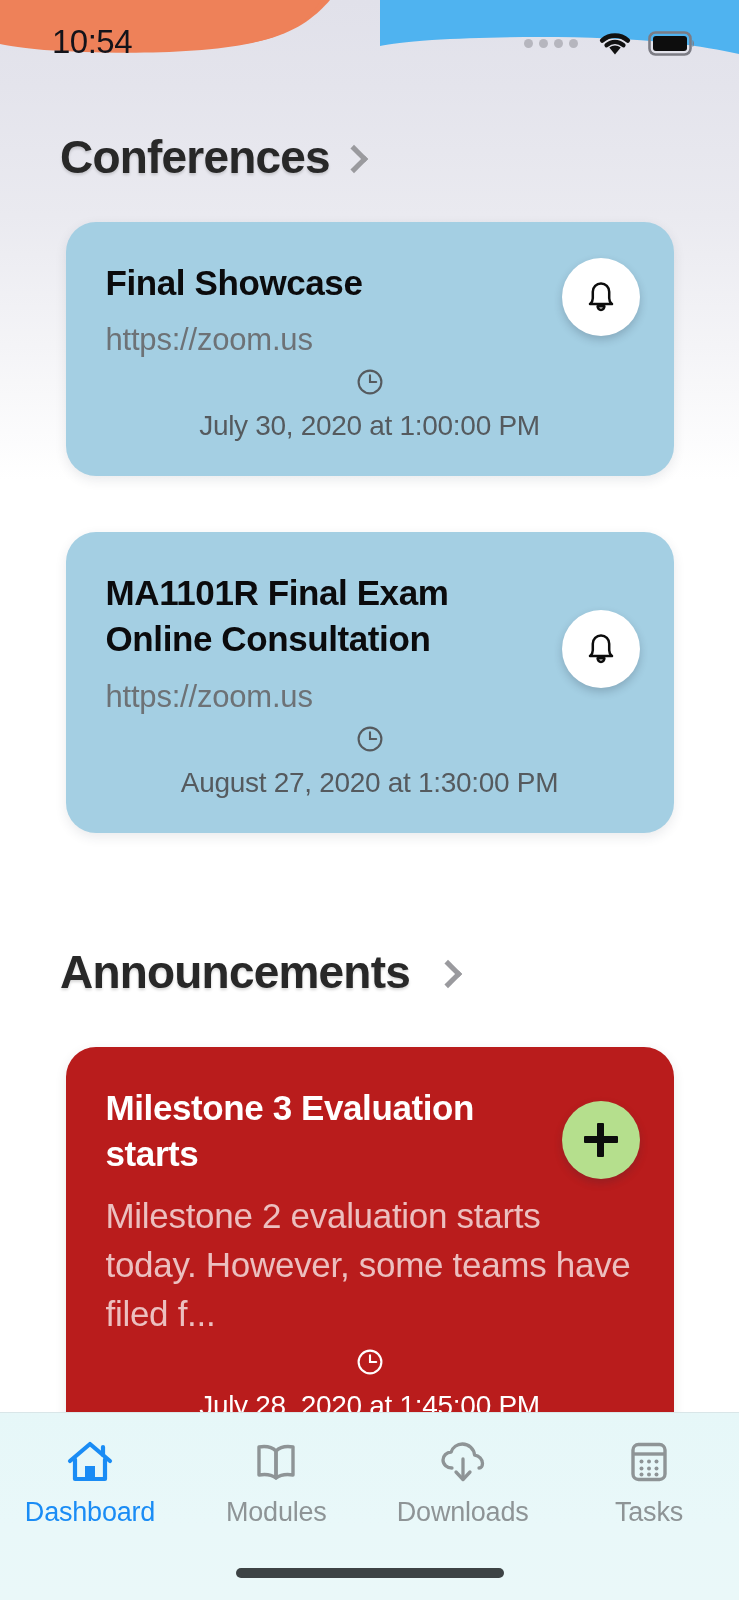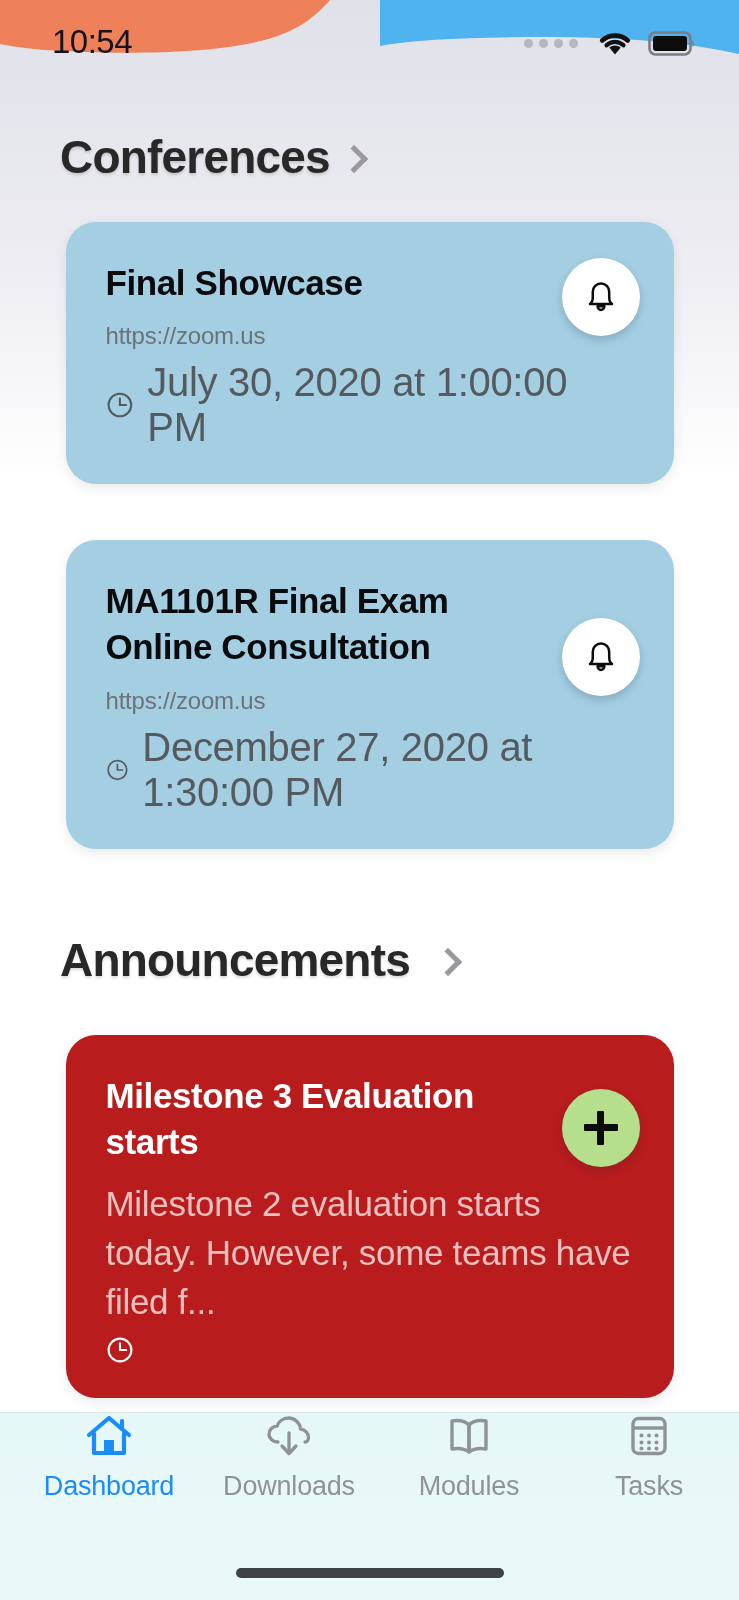--- a/index.html
+++ b/index.html
@@ -71,30 +71,30 @@
 
   .card-title {
     font-size:35px; font-weight:bold; line-height:1.32;
     letter-spacing:-0.4px;
     max-width:420px;
   }
   .card.conf .card-title { color:#0b0b0d; }
   .card.ann  .card-title { color:#ffffff; }
 
   .card-url {
-    font-size:24px; color:#6d7276; margin-top:16px; letter-spacing:-0.2px;
+    font-size:31px; color:#6d7276; margin-top:16px; letter-spacing:-0.2px;
   }
   .card-desc {
     font-size:35px; color:rgba(255,255,255,0.72);
     line-height:1.40; margin-top:14px; letter-spacing:-0.3px;
     max-width:560px;
   }
   .card-time {
     display:flex; align-items:center; gap:14px;
-    font-size:40px; margin-top:10px; letter-spacing:-0.3px;
+    font-size:28px; margin-top:10px; letter-spacing:-0.3px;flex-direction:column;
   }
   .card.conf .card-time { color:#555a5e; }
   .card.ann  .card-time { color:#ffffff; }
 
   .action-btn {
     position:absolute; right:34px;
     width:78px; height:78px; border-radius:50%;
     display:flex; align-items:center; justify-content:center;
     box-shadow:0 4px 9px rgba(30,40,60,0.22);
   }
@@ -109,21 +109,22 @@
   }
   .plus-glyph::before { left:0; top:13px; width:34px; height:7px; }
   .plus-glyph::after  { top:0; left:13px; height:34px; width:7px; }
 
   
   .tab-bar {
     position:absolute; left:0; bottom:0; width:739px; height:188px;
     background:linear-gradient(180deg,#e6f7f8 0%,#e9f8f9 60%,#eaf8f9 100%);
     border-top:1px solid #d9e6e8;
     z-index:10;
-    display:flex; align-items:flex-start; justify-content:flex-end;
+    display:flex; align-items:flex-start; justify-content:space-between;
+    padding-top:26px;
   }
   .tab {
     width:180px; display:flex; flex-direction:column;
     align-items:center; gap:12px;
   }
   .tab-label { font-size:27px; letter-spacing:-0.2px; }
   .tab.active .tab-label { color:#1a8cf5; }
   .tab .tab-label { color:#8e9496; }
 
   .home-indicator {
@@ -193,43 +194,44 @@
     </div>
 
     <div class="card conf" style="margin-top:56px;">
       <div class="card-title">MA1101R Final Exam Online Consultation</div>
       <div class="card-url">https://zoom.us</div>
       <div class="card-time">
         <svg width="28" height="28" viewBox="0 0 28 28">
           <circle cx="14" cy="14" r="11.4" fill="none" stroke="#555a5e" stroke-width="2.1"></circle>
           <path d="M14 7.4 L14 14 L20.2 14" fill="none" stroke="#555a5e" stroke-width="2.1" stroke-linecap="round"></path>
         </svg>
-        <span>December 27, 2020 at 1:30:00 PM</span>
+        <span>August 27, 2020 at 1:30:00 PM</span>
       </div>
       <div class="action-btn bell low">
         <svg width="40" height="40" viewBox="0 0 40 40">
           <path d="M20 6.5 C24.6 6.5 28.2 10.2 28.2 14.8 L28.2 21.3 C28.2 23.4 29.1 25.3 30.6 26.6 L31 27 L9 27 L9.4 26.6 C10.9 25.3 11.8 23.4 11.8 21.3 L11.8 14.8 C11.8 10.2 15.4 6.5 20 6.5 Z" fill="none" stroke="#0c0c0c" stroke-width="2.5" stroke-linejoin="round"></path>
           <path d="M16.6 29.3 C16.6 31.3 18.1 32.9 20 32.9 C21.9 32.9 23.4 31.3 23.4 29.3 Z" fill="none" stroke="#0c0c0c" stroke-width="2.5" stroke-linejoin="round"></path>
         </svg>
       </div>
     </div>
 
-    <div class="section-header" style="margin-top:84px;gap:28px;">
+    <div class="section-header" style="margin-top:112px;gap:28px;">
       <span class="section-title">Announcements</span>
       <span class="chev"></span>
     </div>
 
     <div class="card ann" style="margin-top:48px;">
       <div class="card-title">Milestone 3 Evaluation starts</div>
       <div class="card-desc">Milestone 2 evaluation starts today. However, some teams have filed f...</div>
       <div class="card-time">
         <svg width="28" height="28" viewBox="0 0 28 28">
           <circle cx="14" cy="14" r="11.4" fill="none" stroke="#ffffff" stroke-width="2.1"></circle>
           <path d="M14 7.4 L14 14 L20.2 14" fill="none" stroke="#ffffff" stroke-width="2.1" stroke-linecap="round"></path>
         </svg>
+        <span>July 28, 2020 at 1:45:00 PM</span>
       </div>
       <div class="action-btn plus">
         <span class="plus-glyph"></span>
       </div>
     </div>
 
     <div class="card ann" style="margin-top:50px; padding-bottom:120px;">
       <div class="action-btn plus" style="top:62px;">
         <span class="plus-glyph"></span>
       </div>
@@ -243,34 +245,34 @@
       <svg width="48" height="46" viewBox="0 0 48 46">
         <path d="M4 22 L24 5 L44 22" fill="none" stroke="#1a8cf5" stroke-width="4.2" stroke-linecap="round" stroke-linejoin="round"></path>
         <path d="M9 20.5 L9 40 L39 40 L39 20.5" fill="none" stroke="#1a8cf5" stroke-width="4.2" stroke-linecap="round" stroke-linejoin="round"></path>
         <rect x="19" y="27" width="10" height="13" fill="#1a8cf5"></rect>
         <path d="M37 8 L37 16" stroke="#1a8cf5" stroke-width="4.2" stroke-linecap="round"></path>
       </svg>
       <span class="tab-label">Dashboard</span>
     </div>
 
     <div class="tab">
+      <svg width="48" height="46" viewBox="0 0 48 46">
+        <path d="M24 12 C20 8 13 7 7 8 L7 36 C13 35 20 36 24 39 Z" fill="none" stroke="#8e9496" stroke-width="3.4" stroke-linejoin="round"></path>
+        <path d="M24 12 C28 8 35 7 41 8 L41 36 C35 35 28 36 24 39 Z" fill="none" stroke="#8e9496" stroke-width="3.4" stroke-linejoin="round"></path>
+      </svg>
+      <span class="tab-label">Modules</span>
+    </div>
+
+    <div class="tab">
       <svg width="50" height="46" viewBox="0 0 50 46">
         <path d="M14 29 C9 29 5 25.4 5 21 C5 16.8 8.6 13.3 13.2 13 C14.6 8.3 19.1 5 24.4 5 C30.8 5 36.1 9.9 36.6 16.2 C41 16.6 44.5 20.2 44.5 24.6 C44.5 27 43.2 29 41 29" fill="none" stroke="#8e9496" stroke-width="3.3" stroke-linecap="round" stroke-linejoin="round"></path>
         <path d="M25 20 L25 40" stroke="#8e9496" stroke-width="3.3" stroke-linecap="round"></path>
         <path d="M18 33 L25 40.5 L32 33" fill="none" stroke="#8e9496" stroke-width="3.3" stroke-linecap="round" stroke-linejoin="round"></path>
       </svg>
       <span class="tab-label">Downloads</span>
-    </div>
-
-    <div class="tab">
-      <svg width="48" height="46" viewBox="0 0 48 46">
-        <path d="M24 12 C20 8 13 7 7 8 L7 36 C13 35 20 36 24 39 Z" fill="none" stroke="#8e9496" stroke-width="3.4" stroke-linejoin="round"></path>
-        <path d="M24 12 C28 8 35 7 41 8 L41 36 C35 35 28 36 24 39 Z" fill="none" stroke="#8e9496" stroke-width="3.4" stroke-linejoin="round"></path>
-      </svg>
-      <span class="tab-label">Modules</span>
     </div>
 
     <div class="tab">
       <svg width="46" height="46" viewBox="0 0 46 46">
         <rect x="7" y="5.5" width="32" height="35" rx="5.5" ry="5.5" fill="none" stroke="#8e9496" stroke-width="3.4"></rect>
         <path d="M7 15 L39 15" stroke="#8e9496" stroke-width="3.4"></path>
         <g fill="#8e9496">
           <circle cx="15.5" cy="22.5" r="2"></circle>
             <circle cx="23" cy="22.5" r="2"></circle>
             <circle cx="30.5" cy="22.5" r="2"></circle>

